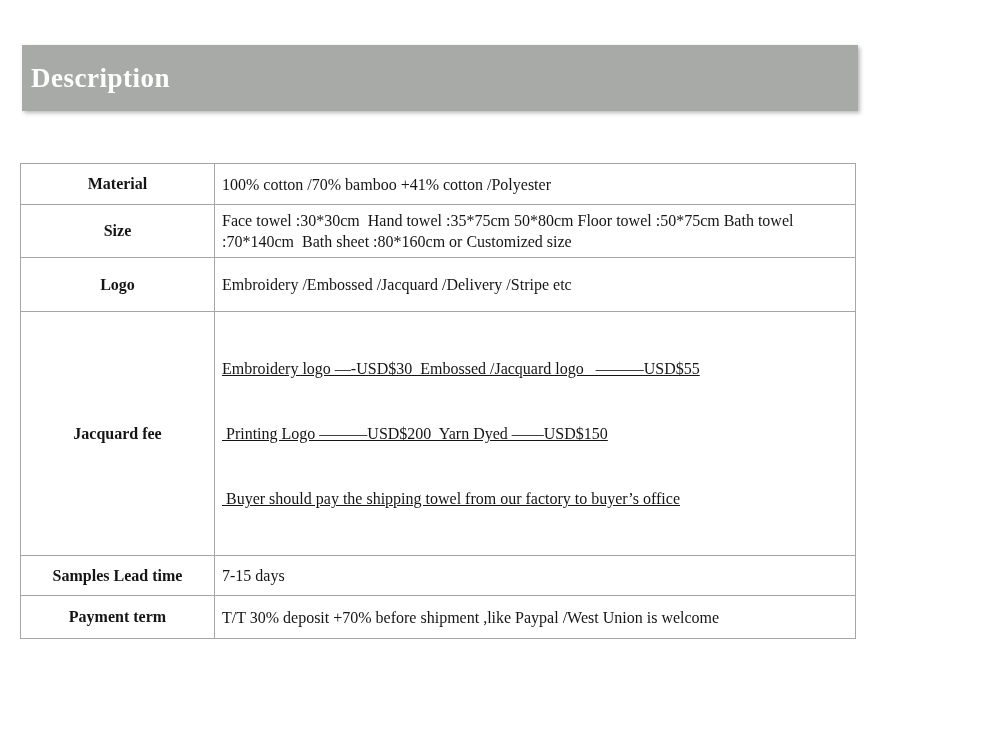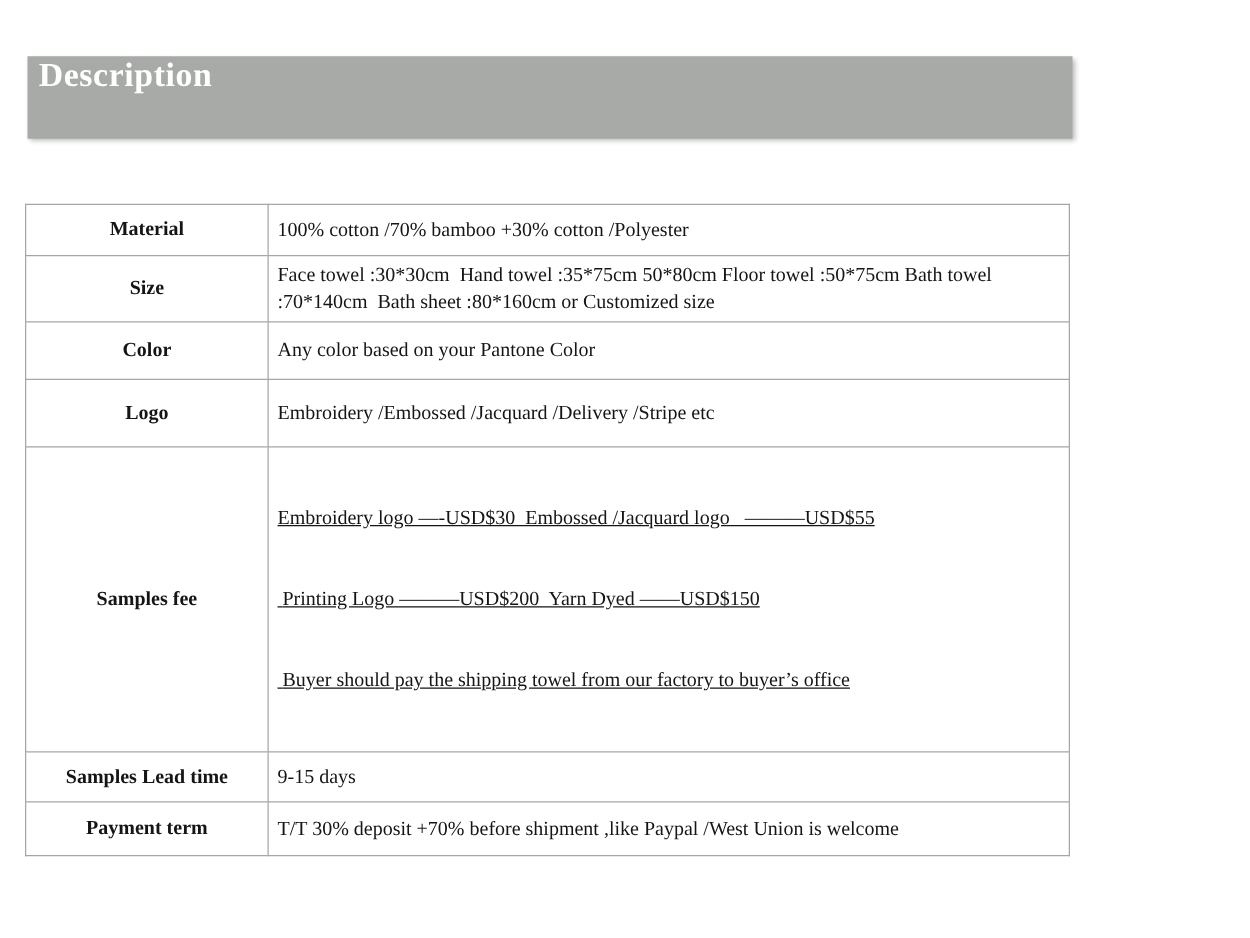--- a/index.html
+++ b/index.html
@@ -19,21 +19,21 @@
   
   .desc-bar {
     position: absolute;
     left: 22px;
     top: 45px;
     width: 836px;
     height: 66px;
     background: #a8aaa8;
     box-shadow: 2px 2px 4px rgba(0,0,0,0.28);
     display: flex;
-    align-items: flex-start;
+    align-items: center;
   }
   .desc-title {
     color: #ffffff;
     font-weight: bold;
     font-size: 27px;
     padding-left: 9px;
     letter-spacing: 0.5px;
   }
 
   
@@ -81,45 +81,41 @@
 <body>
 
 <div class="desc-bar">
   <span class="desc-title">Description</span>
 </div>
 
 <table class="spec-table">
   <tbody>
     <tr class="r0">
       <td class="label">Material</td>
-      <td class="value">100% cotton /70% bamboo +30% cotton /Polyester</td>
+      <td class="value">100% cotton /70% bamboo +41% cotton /Polyester</td>
     </tr>
     <tr class="r1">
       <td class="label">Size</td>
       <td class="value">Face towel :30*30cm  Hand towel :35*75cm 50*80cm Floor towel :50*75cm Bath towel :70*140cm  Bath sheet :80*160cm or Customized size</td>
-    </tr>
-    <tr class="r3">
-      <td class="label">Color</td>
-      <td class="value">Any color based on your Pantone Color</td>
     </tr>
     <tr class="r4">
       <td class="label">Logo</td>
       <td class="value">Embroidery /Embossed /Jacquard /Delivery /Stripe etc</td>
     </tr>
     <tr class="r5">
-      <td class="label">Samples fee</td>
+      <td class="label">Jacquard fee</td>
       <td class="value multiline">
         <div>Embroidery logo —-USD$30  Embossed /Jacquard logo   ———USD$55</div>
         <div> Printing Logo ———USD$200  Yarn Dyed ——USD$150</div>
         <div> Buyer should pay the shipping towel from our factory to buyer’s office</div>
       </td>
     </tr>
     <tr class="r6">
       <td class="label">Samples Lead time</td>
-      <td class="value">9-15 days</td>
+      <td class="value">7-15 days</td>
     </tr>
     <tr class="r8">
       <td class="label">Payment term</td>
       <td class="value">T/T 30% deposit +70% before shipment ,like Paypal /West Union is welcome</td>
     </tr>
 
   </tbody>
 </table>
 
 </body></html>

